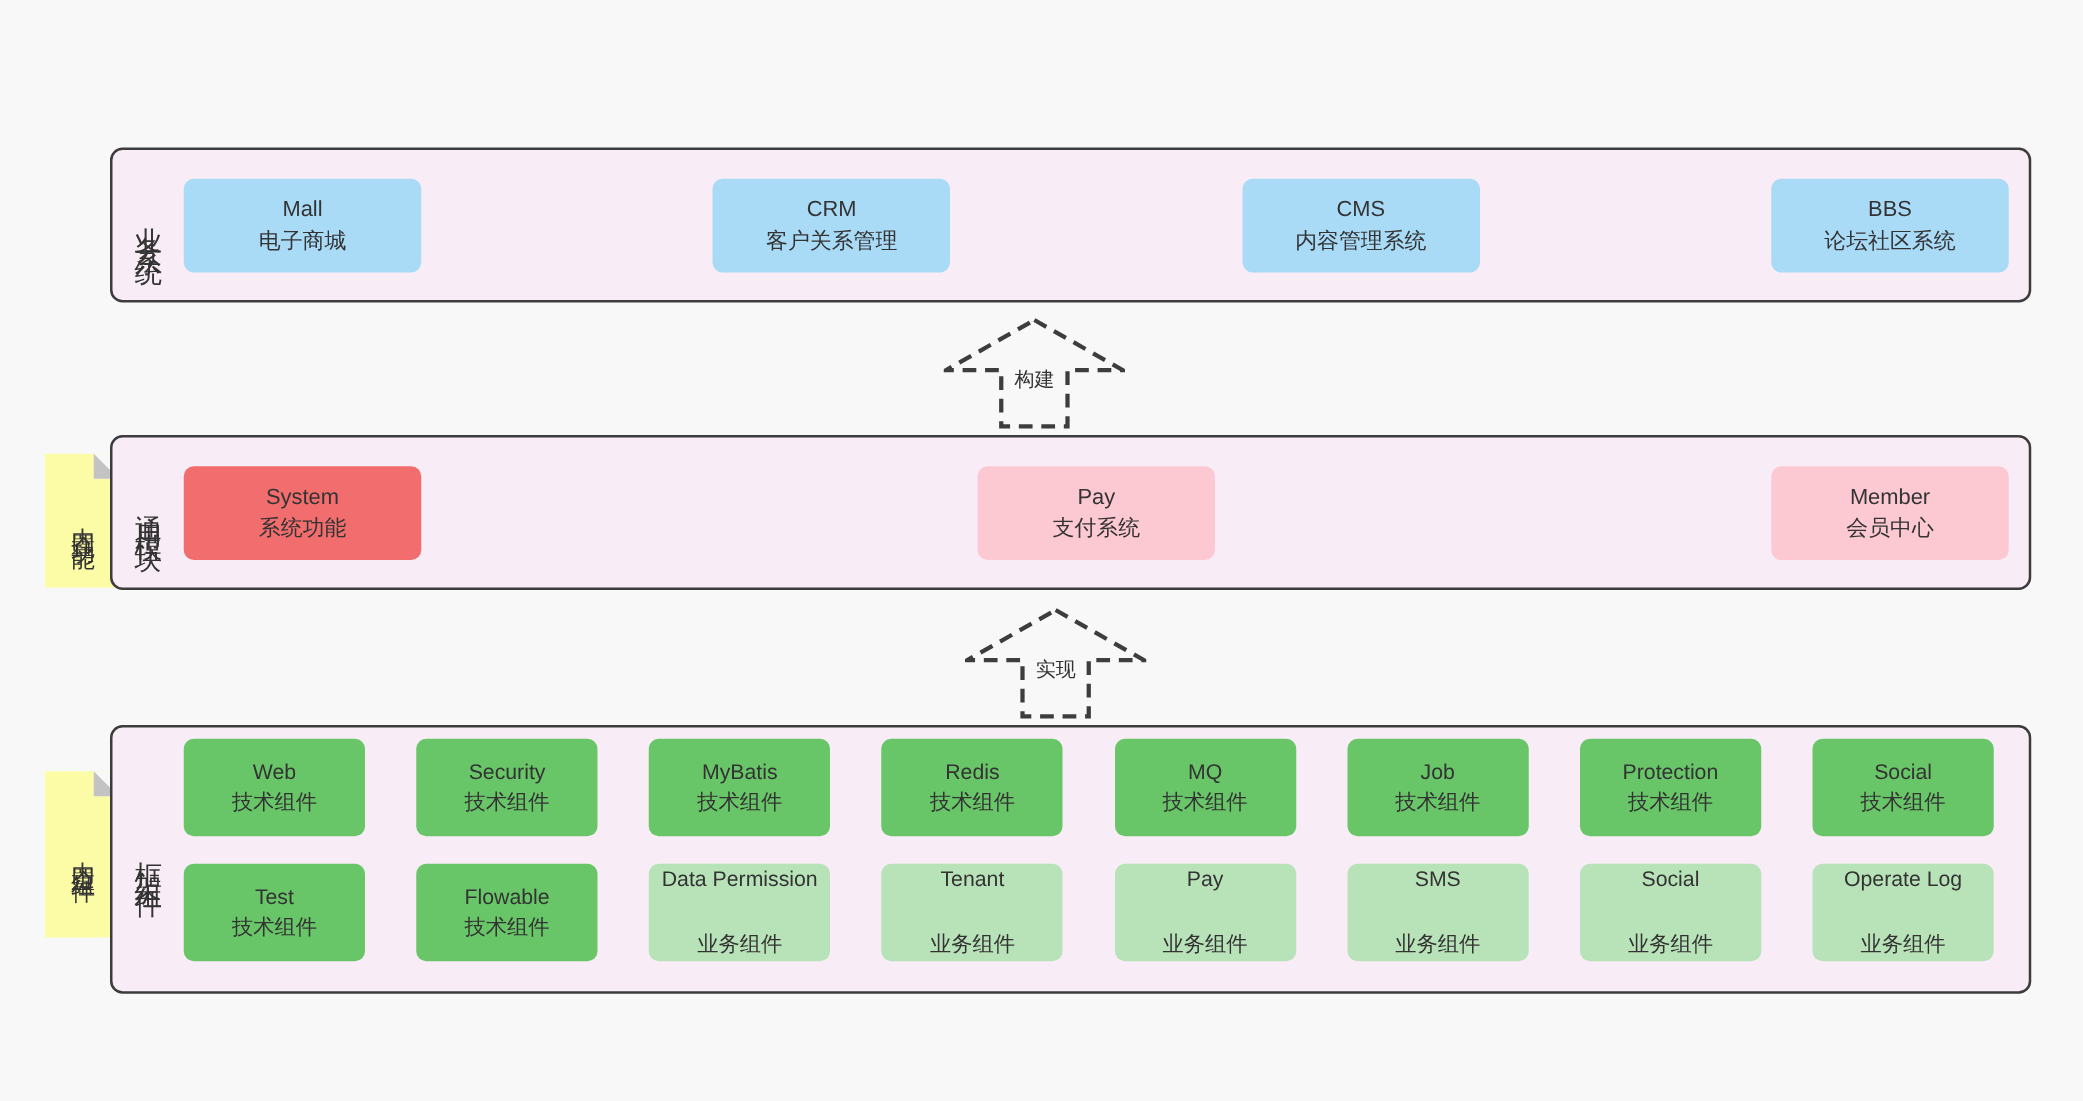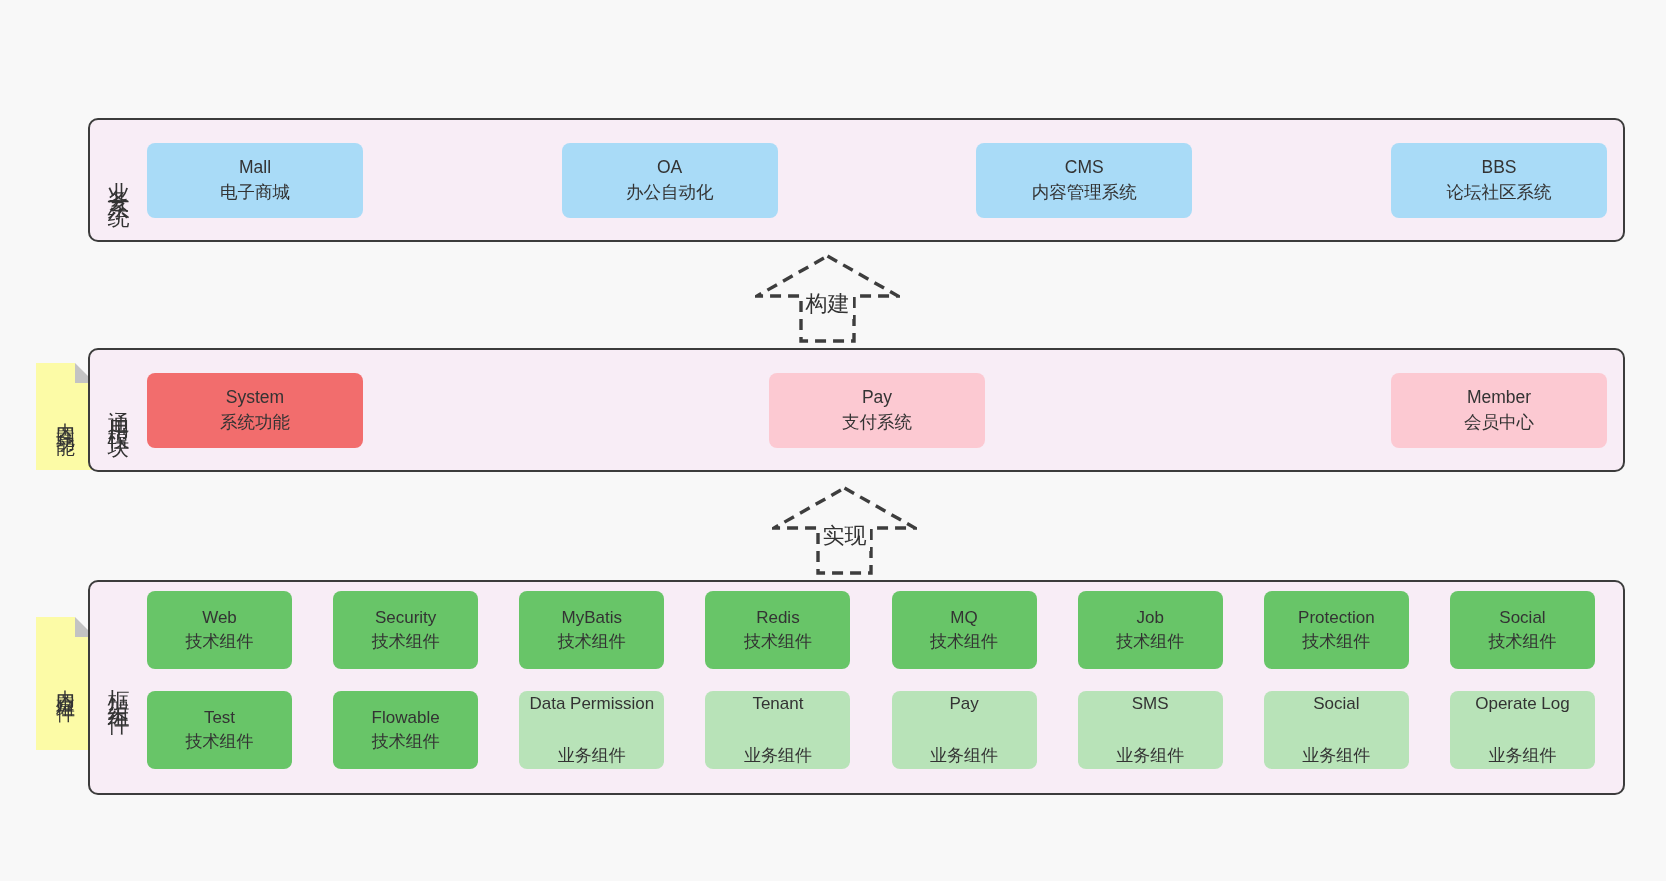--- a/index.html
+++ b/index.html
@@ -15,21 +15,21 @@
   .band-label{width:57px;flex:0 0 57px;display:flex;align-items:center;justify-content:center;}
   .band-label span{writing-mode:vertical-rl;text-orientation:upright;font-size:22px;letter-spacing:8px;color:var(--text,#333);}
 
   .boxes-row{flex:1;display:flex;justify-content:space-between;align-items:center;padding:0 16px 0 0;}
   .grid{flex:1;display:flex;flex-direction:column;justify-content:center;gap:22px;padding:0 28px 16px 0;}
   .grid .grid-row{display:flex;justify-content:space-between;}
 
   
   .box{border-radius:8px;display:flex;flex-direction:column;align-items:center;justify-content:center;
        text-align:center;line-height:25px;font-size:17.5px;color:var(--text,#333);}
-  .box-lg{width:216px;height:75px;}
+  .box-lg{width:190px;height:75px;}
   .box-sm{width:145px;height:78px;line-height:24px;font-size:17px;}
   .blue{background:var(--blue,#a9dbf7);}
   .red{background:var(--red,#f26d6d);}
   .pink{background:var(--pink,#fcc9d2);}
   .green{background:var(--green,#68c568);}
   .lightgreen{background:var(--light-green,#b8e3b8);gap:28px;}
 
   
   .sticky{position:absolute;left:36px;width:59px;background:var(--sticky-yellow,#fcfba6);z-index:0;
           display:flex;align-items:center;justify-content:center;}
@@ -39,21 +39,21 @@
   .fold{position:absolute;top:0;right:0;width:0;height:0;
         border-top:20px solid var(--page-bg,#f8f8f8);border-left:20px solid var(--fold-gray,#c3c3c3);}
 
   
   .arrow{position:absolute;width:145px;height:90px;}
   .arrow-build{left:755px;top:254px;}
   .arrow-implement{left:772px;top:486px;}
   .arrow svg{display:block;width:100%;height:100%;}
   .arrow polygon{fill:none;stroke:#3d3d3d;stroke-width:3.4;stroke-dasharray:11 7;}
   .arrow-label{position:absolute;left:50%;top:50px;transform:translate(-50%,-50%);
-               background:var(--page-bg,#f8f8f8);padding:0 3px;font-size:22px;color:var(--text,#333);white-space:nowrap;}
+               background:var(--page-bg,#f8f8f8);padding:0 3px;font-size:16px;color:var(--text,#333);white-space:nowrap;}
 </style>
 </head>
 <body>
 
 <div class="canvas">
 
   <div class="sticky sticky-features">
     <div class="fold"></div>
     <span>内置功能</span>
   </div>
@@ -65,22 +65,22 @@
   <div class="band band-business">
     <div class="band-label">
       <span>业务系统</span>
     </div>
     <div class="boxes-row">
       <div class="box box-lg blue">
         <span>Mall</span>
         <span>电子商城</span>
       </div>
       <div class="box box-lg blue">
-        <span>OA</span>
-        <span>办公自动化</span>
+        <span>CRM</span>
+        <span>客户关系管理</span>
       </div>
       <div class="box box-lg blue">
         <span>CMS</span>
         <span>内容管理系统</span>
       </div>
       <div class="box box-lg blue">
         <span>BBS</span>
         <span>论坛社区系统</span>
       </div>
     </div>

